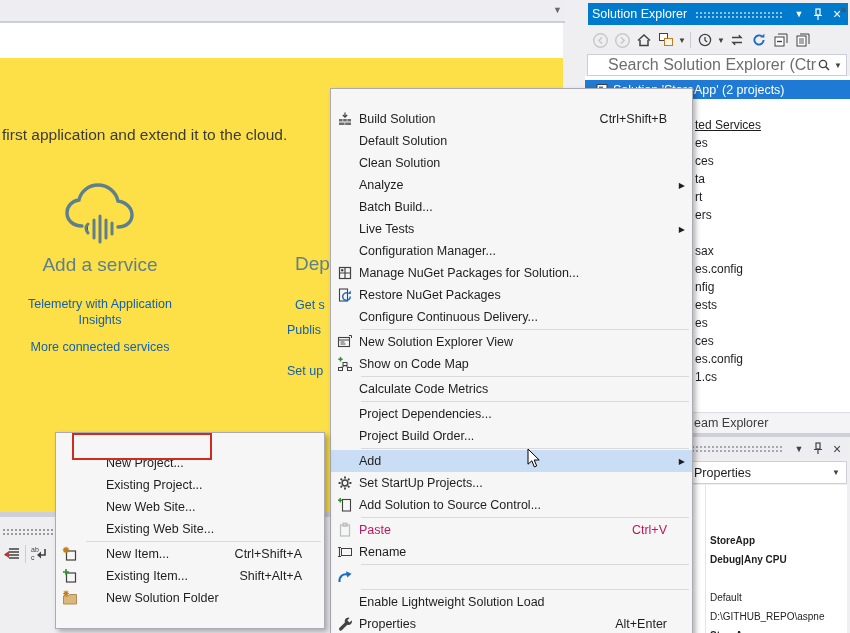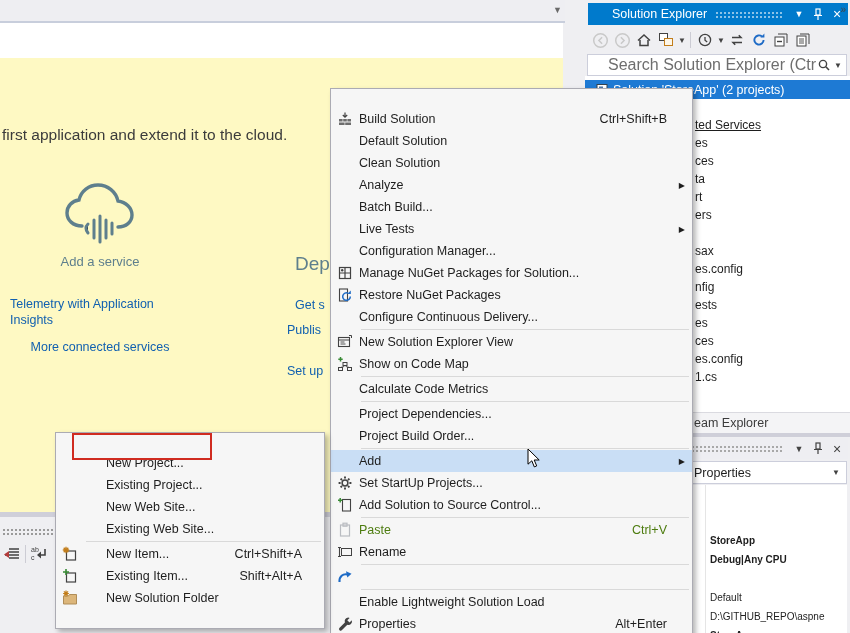--- a/index.html
+++ b/index.html
@@ -2,43 +2,43 @@
 <html><head>
 <meta charset="utf-8">
 <style>
   html,body{margin:0;padding:0;background:#ddd;}
   #root{position:relative;width:850px;height:633px;background:#EFEFF2;overflow:hidden;
         font-family:"Liberation Sans",sans-serif;color:#1E1E1E;font-size:12.5px;}
   
   .tabstrip{position:absolute;left:0;top:0;width:565px;height:21px;background:#EEEEF2;border-bottom:2px solid #C8CEDC;}
   .tab-chevron{position:absolute;left:553px;top:5px;font-size:9px;color:#6A6A6A;}
   .white-band{position:absolute;left:0;top:23px;width:563px;height:35px;background:#FFFFFF;}
-  .page{position:absolute;left:0;top:58px;width:563px;height:454px;background:#fef9c3;}
+  .page{position:absolute;left:0;top:58px;width:563px;height:454px;background:#fde047;}
   .headline{position:absolute;left:2px;top:68px;font-size:15.5px;color:#3B3B3B;white-space:nowrap;}
   .cloud{position:absolute;left:60px;top:122px;}
-  .svc-title{position:absolute;left:0px;top:196px;width:200px;text-align:center;font-size:13px;color:#5E7F8D;}
+  .svc-title{position:absolute;left:0px;top:196px;width:200px;text-align:center;font-size:19px;color:#5E7F8D;}
   .lnk{color:#1160B0;cursor:pointer;}
-  .svc-link1{position:absolute;left:10px;top:238px;width:180px;line-height:16px;}
+  .svc-link1{position:absolute;left:10px;top:238px;width:180px;text-align:center;line-height:16px;}
   .svc-link2{position:absolute;left:10px;top:282px;width:180px;text-align:center;}
   .dep-title{position:absolute;left:295px;top:195px;font-size:19px;color:#5E7F8D;white-space:nowrap;}
   .frag-gets{position:absolute;left:295px;top:240px;white-space:nowrap;}
   .frag-pub{position:absolute;left:287px;top:265px;white-space:nowrap;}
   .frag-setup{position:absolute;left:287px;top:306px;white-space:nowrap;}
   
   .bl-splitter{position:absolute;left:0;top:512px;width:585px;height:5px;background:#CFCFD9;}
   .bl-panel{position:absolute;left:0;top:517px;width:585px;height:116px;background:#EFEFF2;}
   .grip{height:8px;background-image:radial-gradient(#9A9A9A 1px, transparent 1.2px);background-size:4px 4px;}
   .bl-grip{position:absolute;left:2px;top:11px;width:52px;height:8px;}
   .bl-tools{position:absolute;left:2px;top:27px;display:flex;align-items:center;}
   .bl-tools .tbtn{width:20px;height:20px;display:flex;align-items:center;justify-content:center;}
   .bl-sep{width:1px;height:18px;background:#CCCCD4;margin:0 3px;}
   
   .se-panel{position:absolute;left:585px;top:0;width:265px;height:433px;background:#EFEFF2;}
   .se-title{position:absolute;left:3px;top:3px;right:2px;height:22px;background:#007ACC;color:#fff;display:flex;align-items:center;}
-  .se-title .t{padding-left:4px;white-space:nowrap;margin-left:20px;}
+  .se-title .t{padding-left:4px;white-space:nowrap;}
   .title-grip{flex:1;height:7px;margin:0 8px;background-image:radial-gradient(rgba(255,255,255,.55) 1px, transparent 1.2px);background-size:4px 4px;}
   .title-ico{width:16px;height:16px;display:flex;align-items:center;justify-content:center;margin-right:3px;color:#fff;}
   .se-toolbar{position:absolute;left:4px;top:28px;height:24px;display:flex;align-items:center;}
   .tbtn{width:22px;height:22px;display:flex;align-items:center;justify-content:center;}
   .tbtn.narrow{width:10px;}
   .caret{font-size:8px;color:#424242;}
   .tb-sep{width:1px;height:16px;background:#CCCCD4;margin:0 3px;}
   .tb-overflow{position:absolute;right:4px;top:4px;font-size:10px;color:#424242;}
   .se-search{position:absolute;left:2px;top:54px;right:3px;height:20px;background:#fff;border:1px solid #CCCEDB;display:flex;align-items:center;}
   .se-search .ph{padding-left:20px;color:#6E6E6E;font-size:16px;flex:1;white-space:nowrap;overflow:hidden;}
@@ -67,21 +67,21 @@
   #ctx-menu{left:330px;top:88px;width:361px;}
   #sub-menu{left:55px;top:432px;width:268px;z-index:11;}
   .mi{height:22px;display:flex;align-items:center;padding-left:4px;position:relative;}
   .mi .ic{width:20px;height:16px;flex:none;display:flex;align-items:center;justify-content:center;}
   .mi .lbl{margin-left:4px;white-space:nowrap;}
   #sub-menu .mi .lbl{margin-left:26px;}
   .mi .sc{margin-left:auto;margin-right:25px;white-space:nowrap;}
   #sub-menu .mi .sc{margin-right:22px;}
   .mi .arr{position:absolute;right:7px;top:7px;font-size:8px;color:#1E1E1E;}
   .mi.hl{background:#C9DEF5;}
-  .mi.dis .lbl,.mi.dis .sc{color:#4d7c0f;}
+  .mi.dis .lbl,.mi.dis .sc{color:#be185d;}
   .msep{height:1px;background:#D9D9D9;margin:1px 3px 1px 30px;}
   .red-box{position:absolute;left:72px;top:433px;width:136px;height:23px;border:2px solid #D02B20;z-index:12;}
   .cursor{position:absolute;left:527px;top:448px;z-index:30;}
 </style>
 </head>
 <body>
 
 <div id="root">
 
   <div class="tabstrip">

